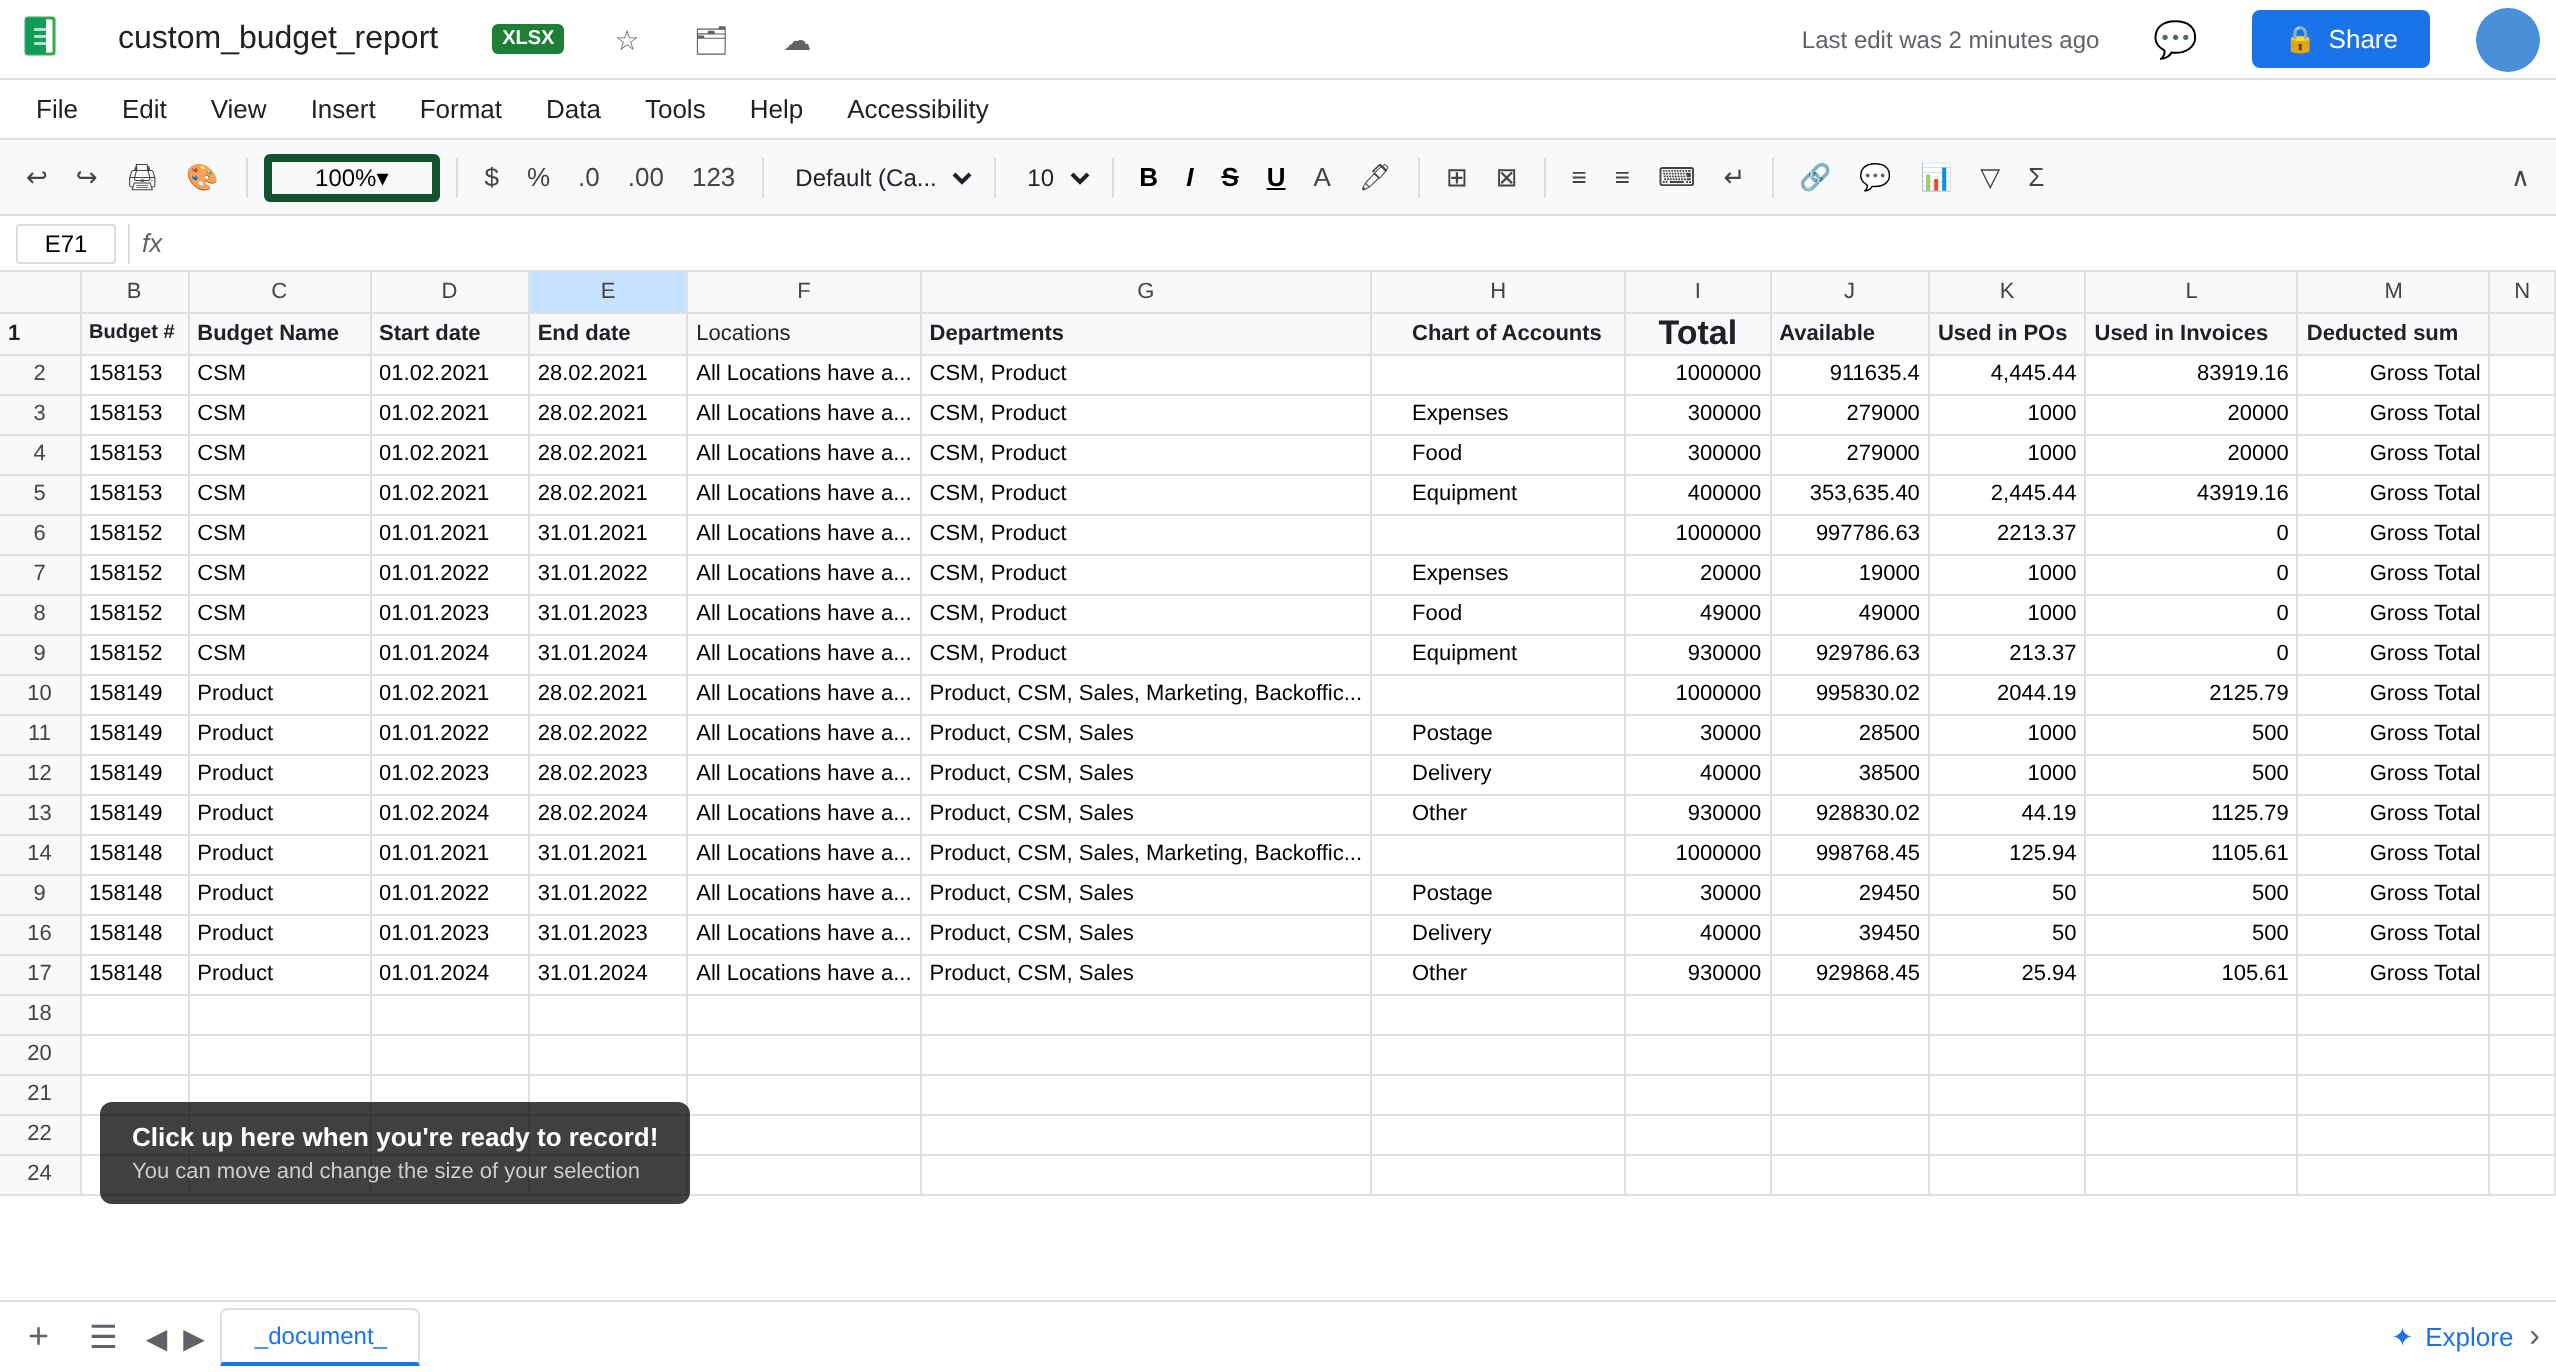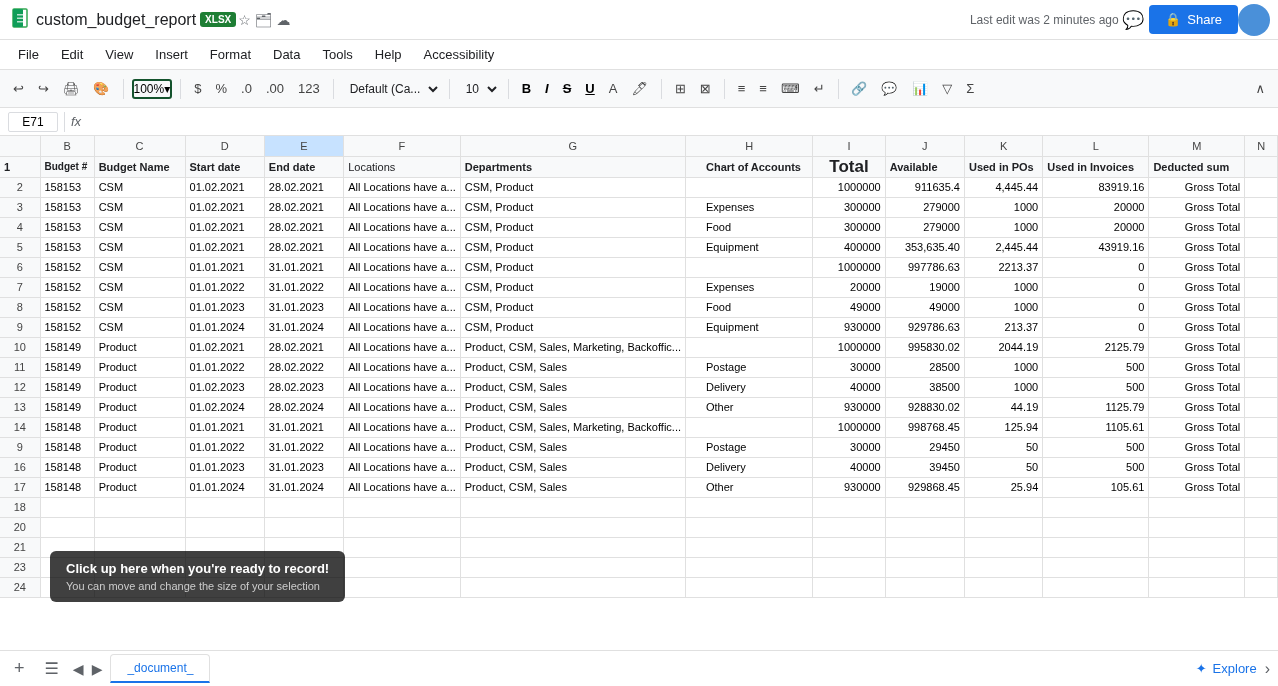--- a/index.html
+++ b/index.html
@@ -1,39 +1,39 @@
 <!DOCTYPE html>
 <html><head>
   <meta charset="utf-8">
   <style>
     * { box-sizing: border-box; margin: 0; padding: 0; }
     body { font-family: Arial, sans-serif; font-size: 12px; background: #fff; overflow: hidden; width: 1278px; height: 686px; }
 
     
-    #top-bar { display: flex; align-items: center; height: 40px; padding: 0 8px; gap: 0; background: #fff; border-bottom: 1px solid #e0e0e0; }
+    #top-bar { display: flex; align-items: center; height: 40px; padding: 0 8px; gap: 23px; background: #fff; border-bottom: 1px solid #e0e0e0; }
     #app-icon { width: 28px; height: 28px; display: flex; align-items: center; justify-content: center; }
     #app-icon svg { width: 24px; height: 24px; }
     #file-title { font-size: 16px; font-weight: 500; color: #202124; }
     #xlsx-badge { background: #1e7e34; color: #fff; font-size: 10px; font-weight: 700; padding: 2px 5px; border-radius: 3px; margin-left: 4px; }
     .title-icon { color: #5f6368; cursor: pointer; font-size: 14px; margin: 0 2px; }
     #last-edit { font-size: 12px; color: #5f6368; margin-left: auto; }
     #comments-btn { background: none; border: none; cursor: pointer; color: #5f6368; font-size: 18px; padding: 4px; }
     #share-btn { background: #1a73e8; color: #fff; border: none; border-radius: 4px; padding: 7px 16px; font-size: 13px; font-weight: 500; cursor: pointer; display: flex; align-items: center; gap: 6px; }
     #avatar { width: 32px; height: 32px; border-radius: 50%; background: #4a90d9; display: flex; align-items: center; justify-content: center; overflow: hidden; }
 
     
     #menu-bar { display: flex; align-items: center; height: 30px; padding: 0 8px; gap: 2px; background: #fff; border-bottom: 1px solid #e0e0e0; }
     .menu-item { padding: 4px 10px; cursor: pointer; border-radius: 4px; font-size: 13px; color: #202124; }
 
     
     #toolbar { display: flex; align-items: center; height: 38px; padding: 0 8px; gap: 4px; background: #f8f9fa; border-bottom: 1px solid #e0e0e0; }
     .tb-btn { background: none; border: none; cursor: pointer; color: #444; padding: 3px 5px; border-radius: 3px; font-size: 13px; display: flex; align-items: center; }
     .tb-separator { width: 1px; height: 20px; background: #dadce0; margin: 0 4px; }
     .tb-select { border: none; background: none; font-size: 12px; cursor: pointer; padding: 2px 4px; border-radius: 3px; color: #202124; }
-    .zoom-box { display: flex; align-items: flex-start; border: 2px solid #14532d; border-radius: 3px; padding: 1px 0; font-size: 12px; }
+    .zoom-box { display: flex; align-items: flex-start; border: 4px solid #14532d; border-radius: 3px; padding: 1px 22px; font-size: 12px; }
     .format-btn { font-weight: 700; background: none; border: none; cursor: pointer; padding: 3px 5px; border-radius: 3px; font-size: 13px; }
 
     
     #formula-bar { display: flex; align-items: center; height: 28px; padding: 0 8px; gap: 6px; background: #fff; border-bottom: 1px solid #e0e0e0; }
     #cell-ref { width: 50px; font-size: 12px; text-align: center; border: 1px solid #dadce0; border-radius: 2px; padding: 2px; }
     #formula-separator { width: 1px; height: 20px; background: #dadce0; }
     #fx-icon { color: #5f6368; font-size: 13px; font-style: italic; }
     #formula-input { flex: 1; border: none; outline: none; font-size: 12px; }
 
     
@@ -508,22 +508,22 @@
             <td class="col-f"></td>
             <td class="col-g"></td>
             <td class="col-h"></td>
             <td class="col-i"></td>
             <td class="col-j"></td>
             <td class="col-k"></td>
             <td class="col-l"></td>
             <td class="col-m"></td>
             <td class="col-n" style="width: 40px;"></td>
           </tr>
-          <tr>
-            <td class="row-num" style="background: rgb(248, 249, 250); text-align: center; color: rgb(68, 68, 68);">23</td>
+          <tr style="background: rgb(255, 255, 255);">
+            <td class="row-num" style="background: rgb(248, 249, 250); text-align: center; color: rgb(68, 68, 68);">22</td>
             <td class="col-b"></td>
             <td class="col-c"></td>
             <td class="col-d"></td>
             <td class="col-e"></td>
             <td class="col-f"></td>
             <td class="col-g"></td>
             <td class="col-h"></td>
             <td class="col-i"></td>
             <td class="col-j"></td>
             <td class="col-k"></td>

